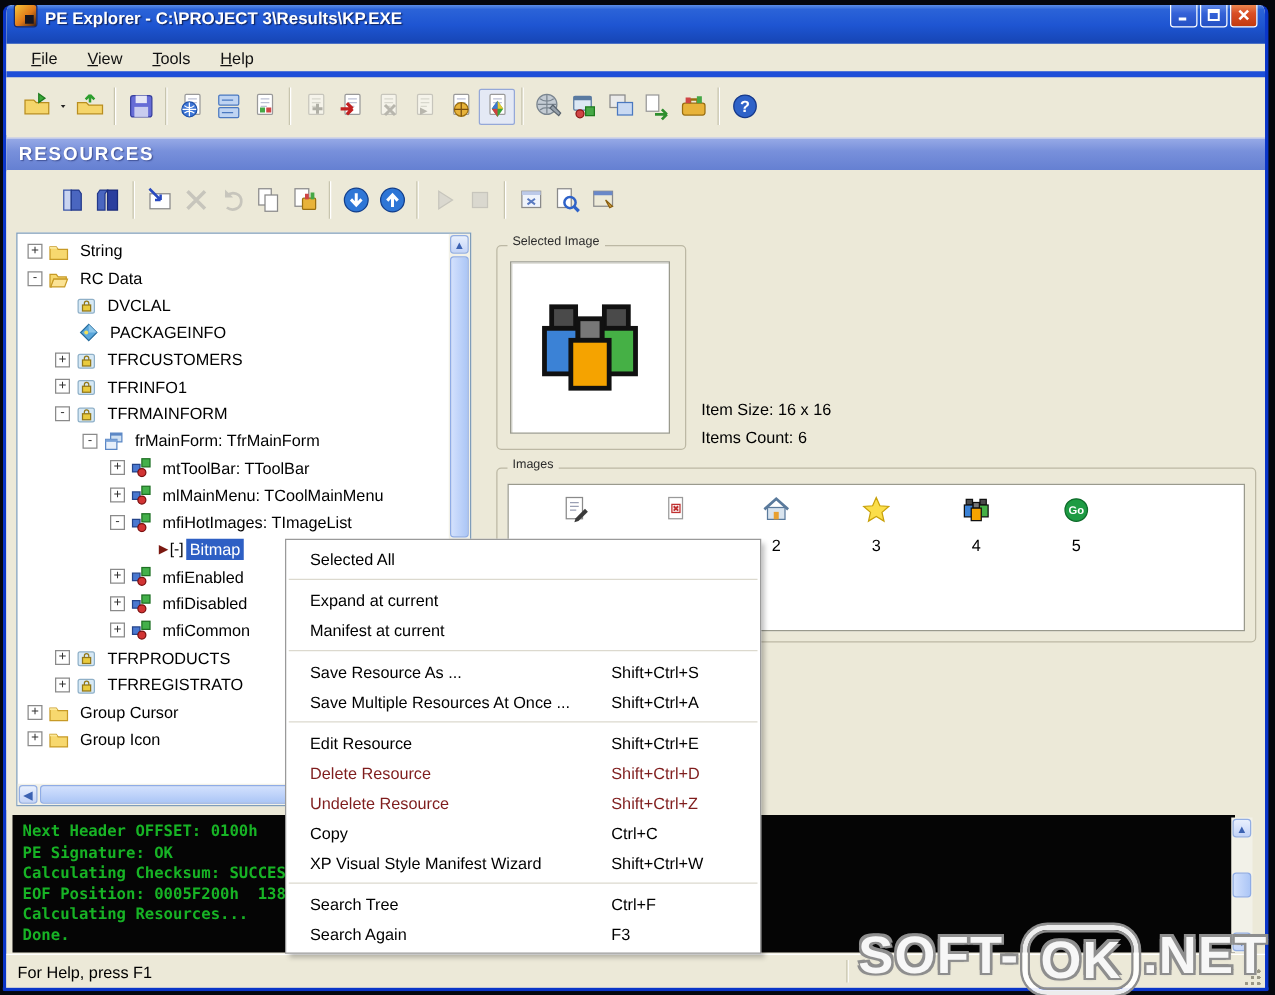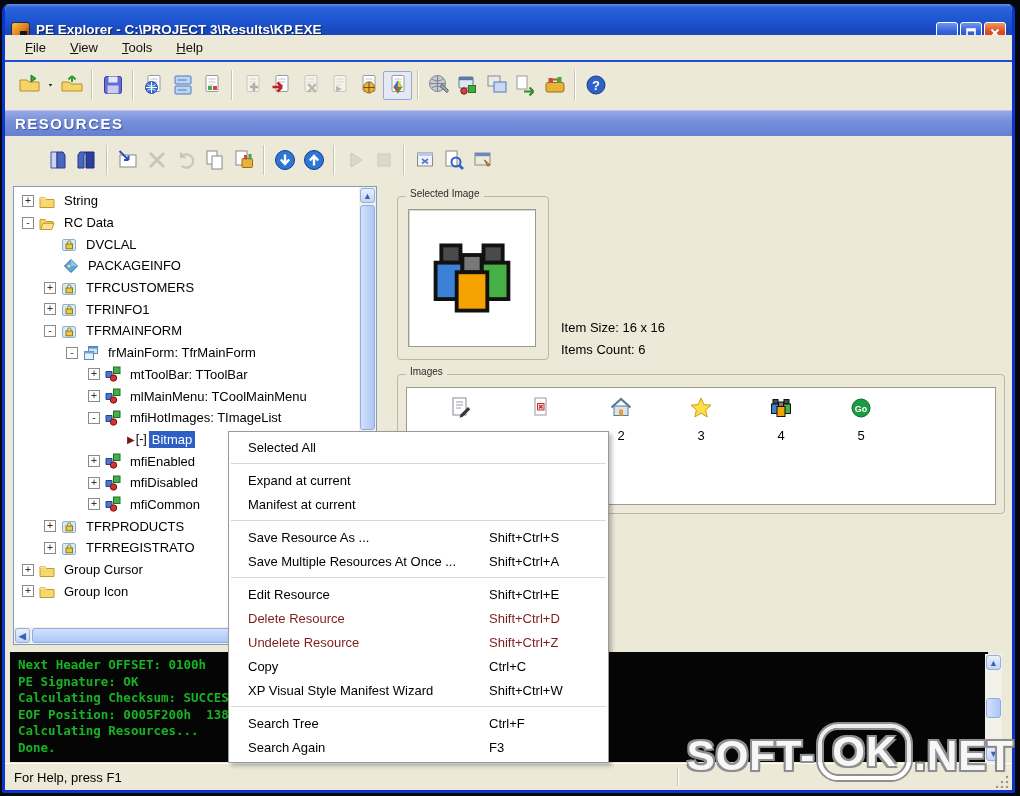--- a/index.html
+++ b/index.html
@@ -4,35 +4,35 @@
 <style>
   html,body{margin:0;padding:0;background:#000;}
   *{box-sizing:border-box;}
   .screen{position:relative;width:1020px;height:796px;background:#05070d;overflow:hidden;
           font-family:"Liberation Sans",sans-serif;}
   .window{position:absolute;left:2px;top:4px;width:1013px;height:789px;background:#ECE9D8;
           border:3px solid #0A35C8;border-top:none;border-radius:7px 7px 2px 2px;overflow:hidden;}
   
   .titlebar{position:absolute;left:0;top:0;right:0;height:31px;
     background:linear-gradient(180deg,#5C8EE6 0%,#2B63D8 10%,#1E55D2 45%,#1747B8 80%,#1B50C4 100%);
-    display:flex;align-items:flex-start;padding:18px 6px;border-radius:5px 5px 0 0;}
+    display:flex;align-items:flex-end;padding:18px 6px;border-radius:5px 5px 0 0;}
   .title-icon{width:19px;height:19px;margin-right:6px;border-radius:3px;
     background:linear-gradient(135deg,#F7C53B 0%,#E07818 55%,#402010 100%);
     border:1px solid #1a2a66;flex:none;position:relative;}
   .title-icon::after{content:"";position:absolute;right:2px;bottom:2px;width:7px;height:7px;background:#151520;}
   .title-text{color:#fff;font-weight:bold;font-size:13.5px;text-shadow:1px 1px 1px rgba(10,20,60,.8);
     white-space:nowrap;overflow:hidden;flex:1;}
   .win-btns{display:flex;gap:2px;}
   .win-btn{width:22px;height:21px;border-radius:3px;border:1px solid #fff;
     background:linear-gradient(180deg,#6D96EC,#3562D8 45%,#2450C4);display:flex;align-items:center;justify-content:center;}
   .win-btn.close{background:linear-gradient(180deg,#F0985C,#DA4F26 45%,#C23A10);}
   .win-btn svg{display:block;}
   
   .menubar{position:absolute;left:0;top:31px;right:0;height:27px;background:#ECE9D8;
-    display:flex;align-items:center;padding-left:8px;border-bottom:2px solid #1d4ed8;}
+    display:flex;align-items:center;padding-left:8px;border-bottom:5px solid #1d4ed8;}
   .menu-item{padding:4px 12px;font-size:13px;color:#111;}
   
   .toolbar{position:absolute;left:0;right:0;background:#ECE9D8;display:flex;align-items:center;}
   .toolbar1{top:58px;height:46px;padding-left:10px;}
   .toolbar2{top:133px;height:45px;padding-left:38px;}
   .tbtn{width:29px;height:29px;display:flex;align-items:center;justify-content:center;border:1px solid transparent;border-radius:2px;}
   .tbtn.narrow{width:13px;}
   .tbtn svg{display:block;}
   .tbtn.disabled svg{filter:grayscale(1) opacity(.45);}
   .tbtn.pressed{border:1px solid #95A8D8;background:#E4E9F5;}
@@ -102,24 +102,24 @@
       radial-gradient(circle at 1px 13px,#9a9786 1.4px,transparent 1.6px);}
   
   .ctxmenu{position:absolute;left:228px;top:431px;width:381px;background:#fff;
     border:1px solid #9a9a9a;box-shadow:3px 3px 4px rgba(0,0,0,.25);padding:3px 0;z-index:50;}
   .mitem{height:24px;display:flex;align-items:center;font-size:13px;color:#000;padding:0 14px 0 19px;}
   .mitem.disabled{color:#7f1d1d;}
   .mlabel{flex:1;white-space:nowrap;}
   .mshortcut{width:105px;text-align:left;white-space:nowrap;}
   .msep{height:1px;background:#DCD9CE;margin:4px 2px;}
   
-  .watermark{position:absolute;right:6px;bottom:16px;z-index:60;
+  .watermark{position:absolute;right:6px;bottom:0px;z-index:60;
     font-size:42px;font-weight:bold;color:rgba(255,255,255,.93);letter-spacing:1px;
     text-shadow:-2px -2px 0 #8e8e8e,2px -2px 0 #8e8e8e,-2px 2px 0 #8e8e8e,2px 2px 0 #8e8e8e,0 0 3px #777;
-    display:flex;align-items:flex-end;}
+    display:flex;align-items:flex-start;}
   .wm-box{display:inline-block;border:4px solid rgba(255,255,255,.93);border-radius:20px;
     padding:0 10px;margin:0 3px;box-shadow:0 0 0 2px #8e8e8e,inset 0 0 0 2px #8e8e8e;}
 </style>
 </head>
 <body>
 
 <div class="screen">
   <div class="window">
 
     <div class="titlebar">

